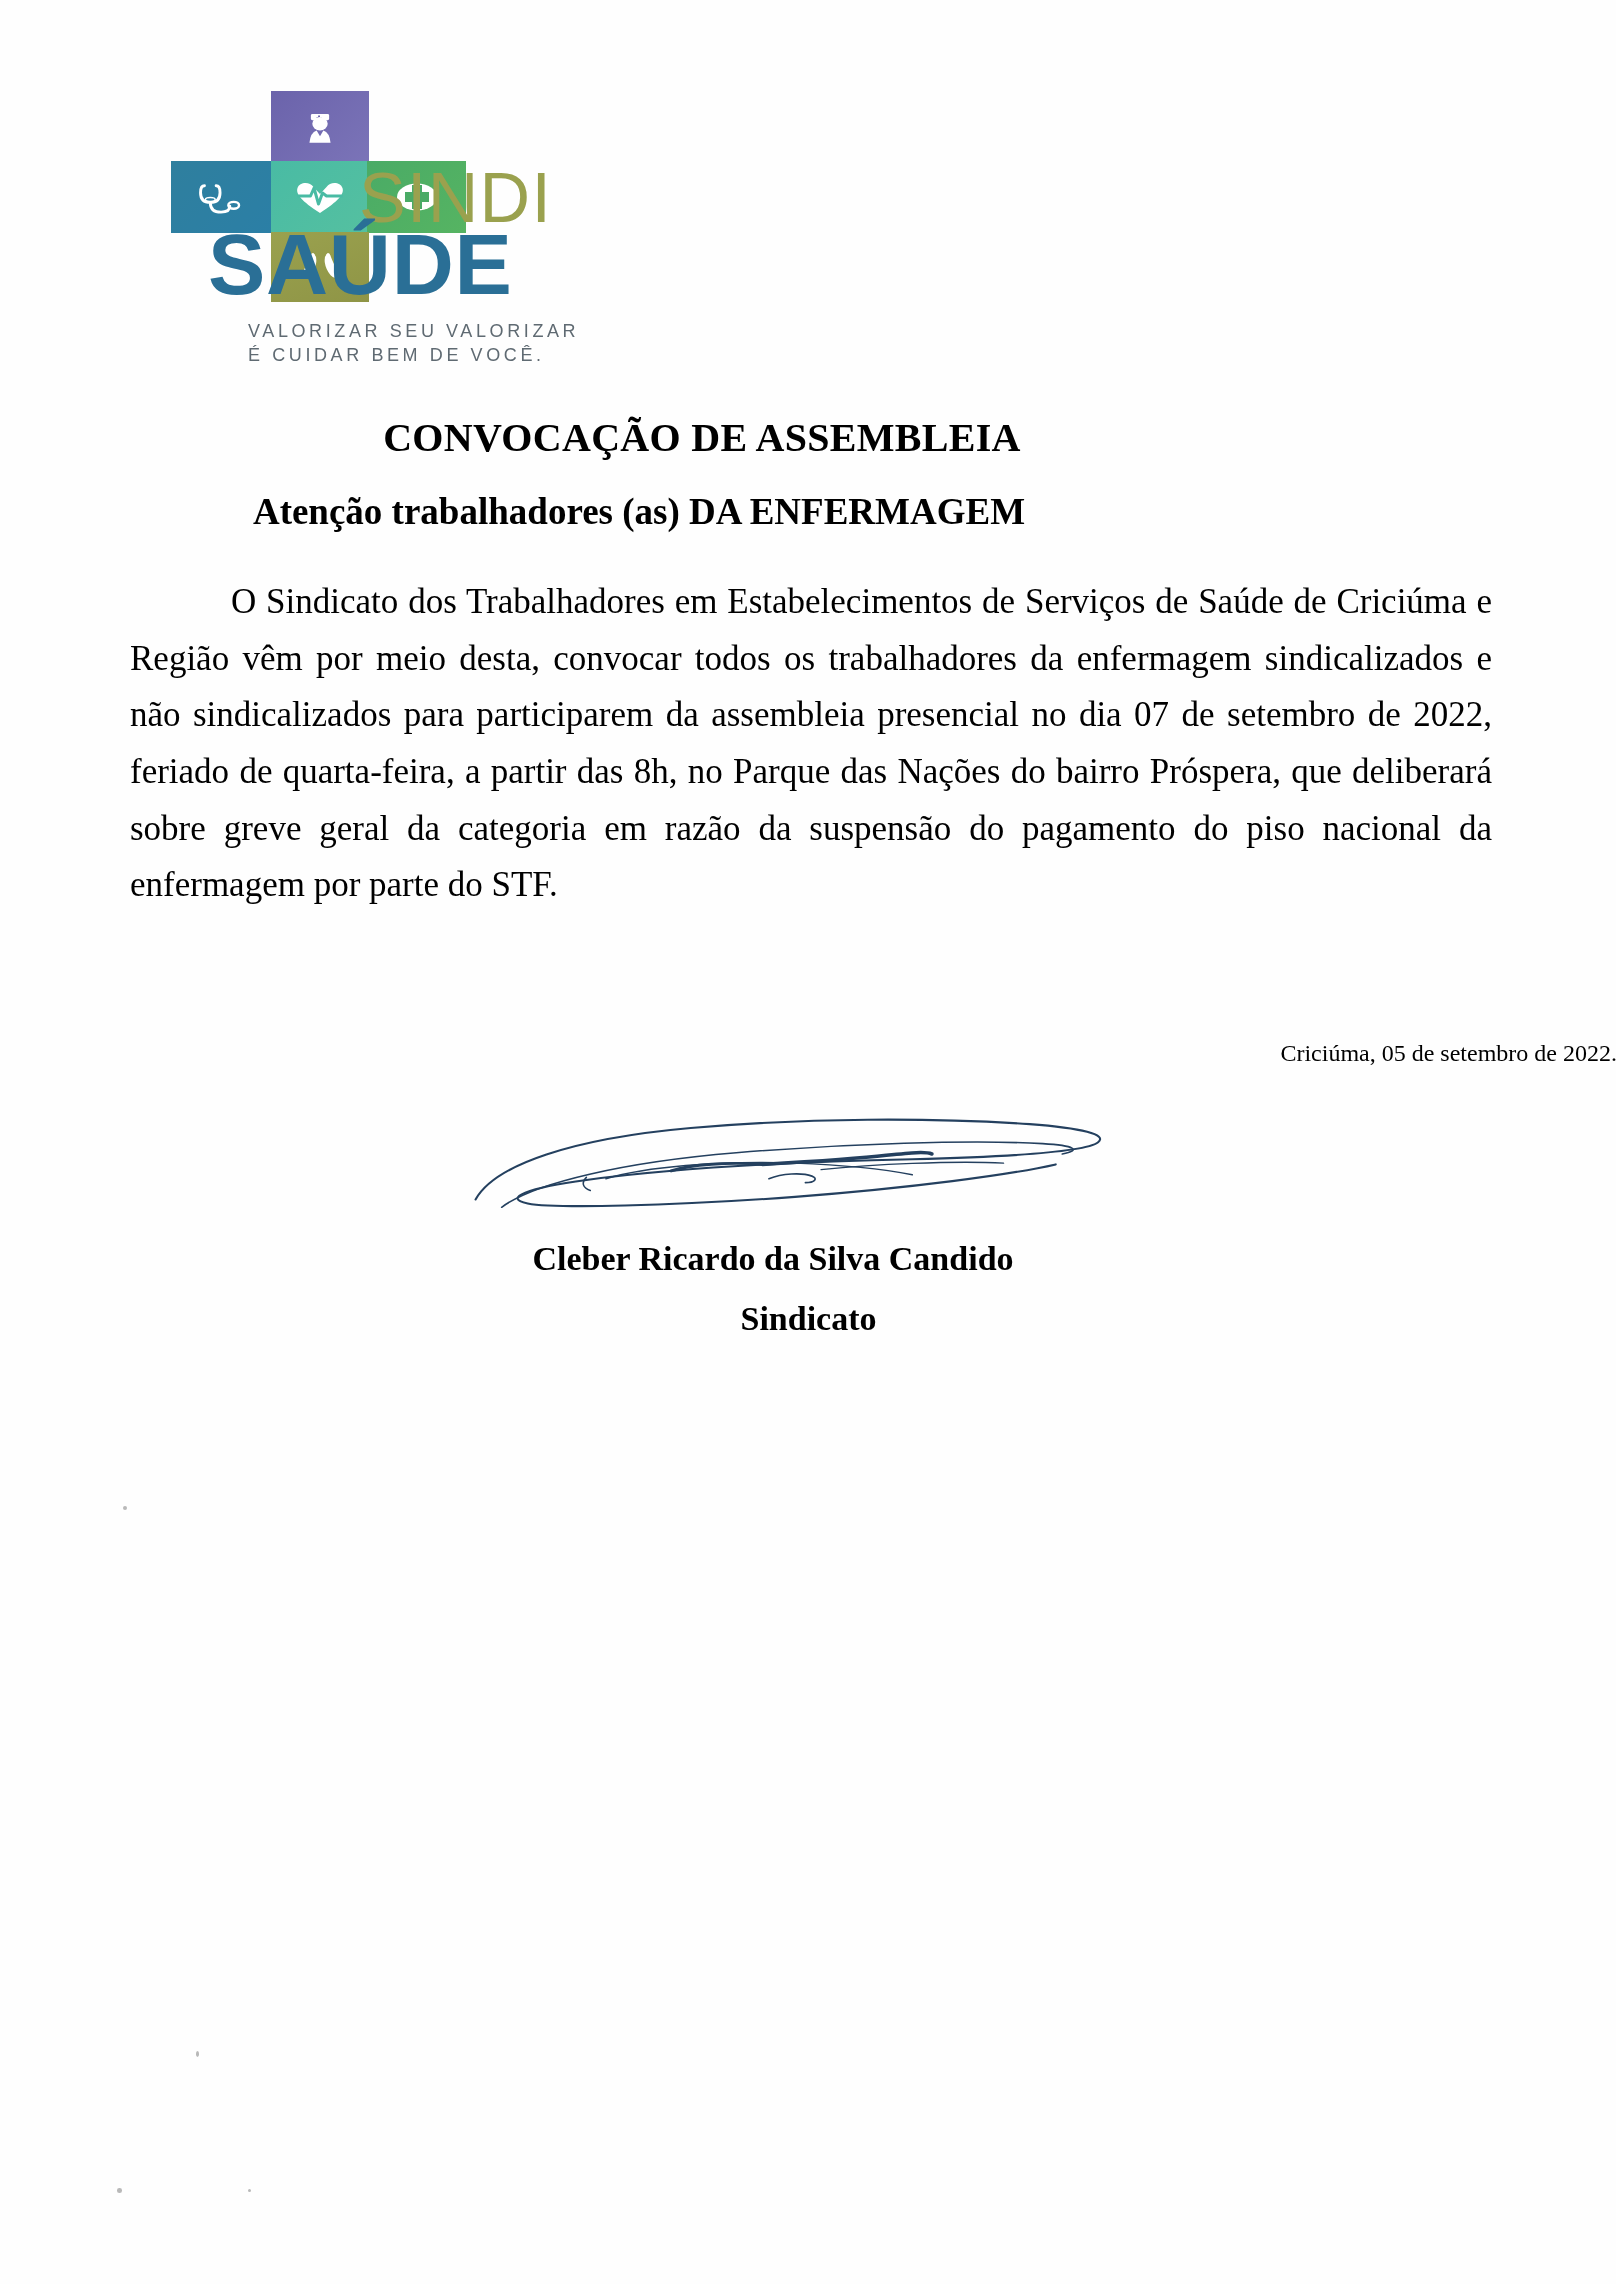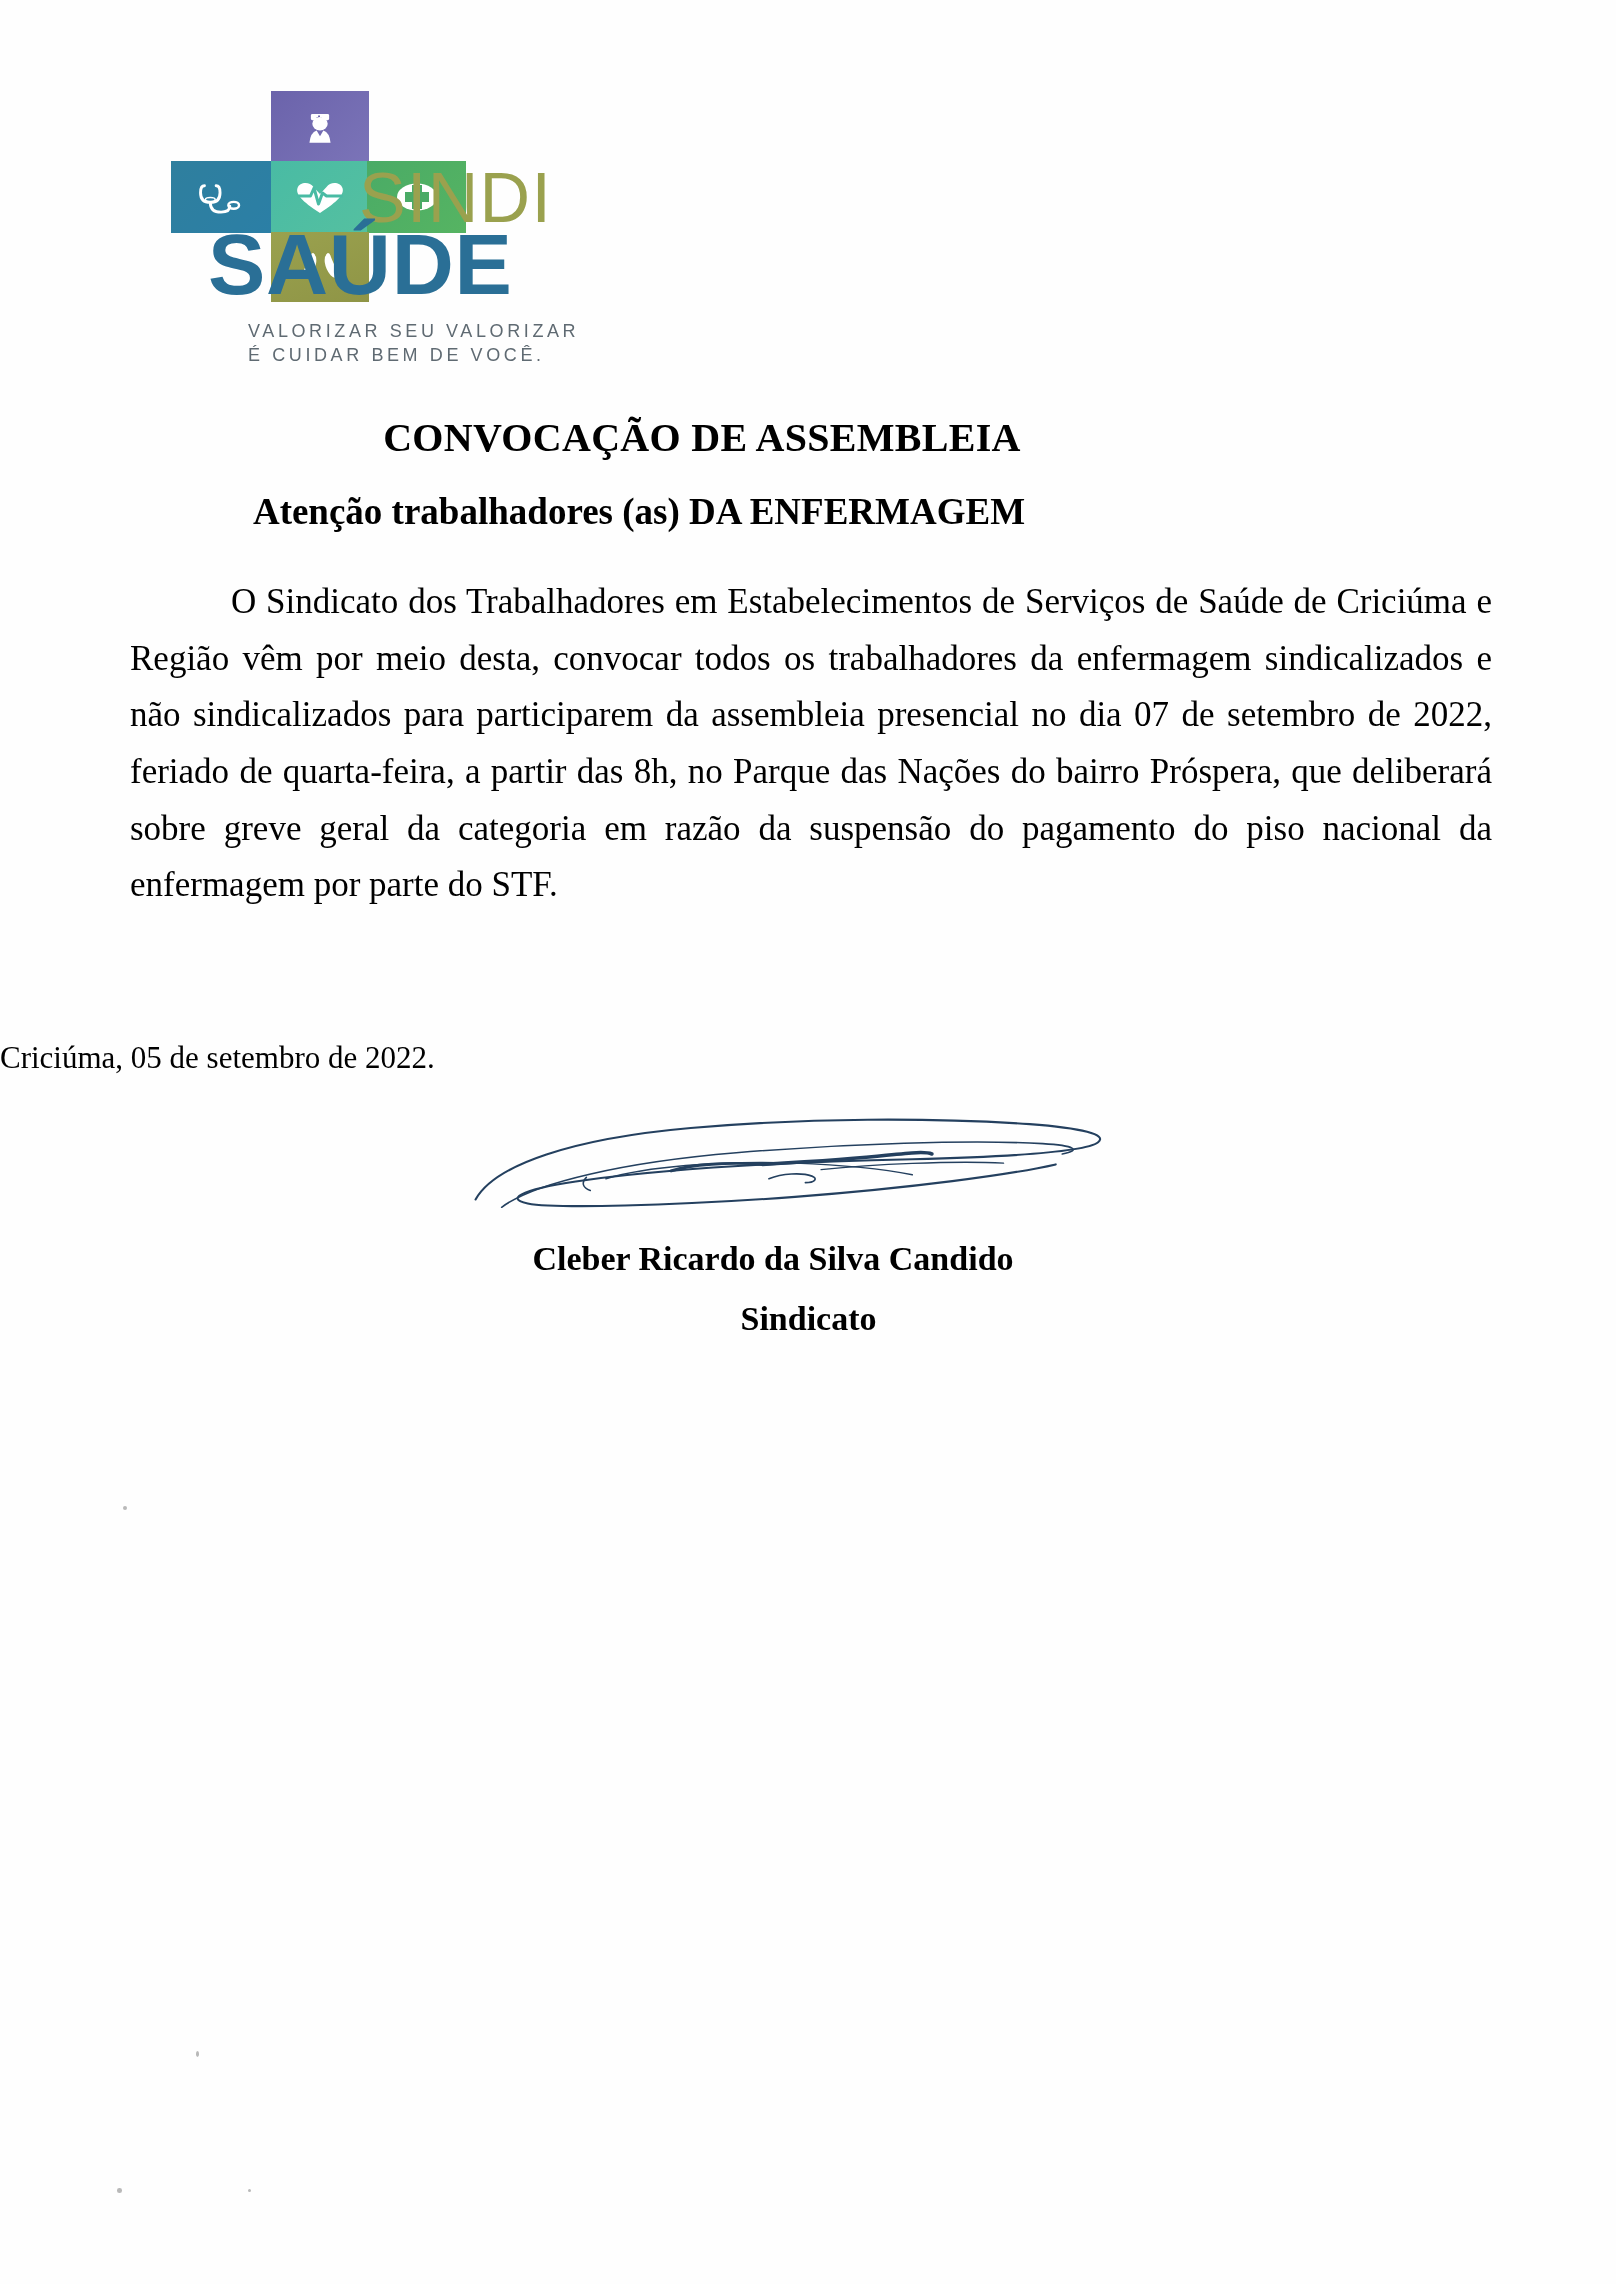--- a/index.html
+++ b/index.html
@@ -109,22 +109,22 @@
     line-height: 1.62;
     text-align: justify;
     text-indent: 101px;
     hyphens: none;
   }
   .date-line {
     position: absolute;
     left: 0;
     top: 1040px;
     width: 1617px;
-    text-align: left;
-    font-size: 31px;
+    text-align: right;
+    font-size: 24px;
   }
 
   
   .signature {
     position: absolute;
     left: 456px;
     top: 1102px;
     width: 691px;
     height: 130px;
   }

